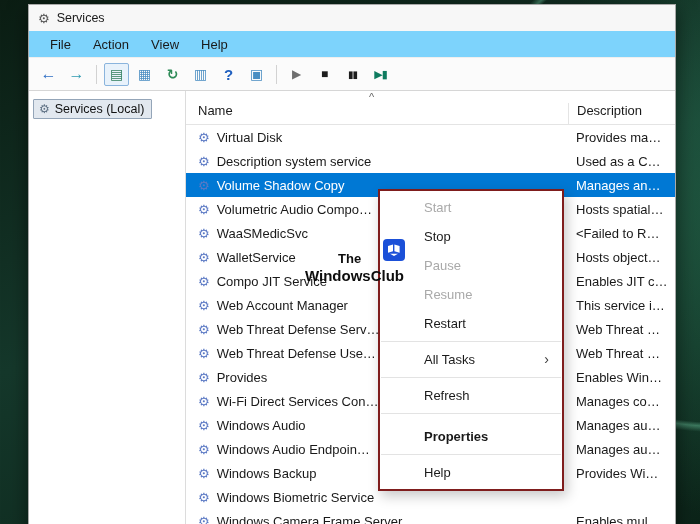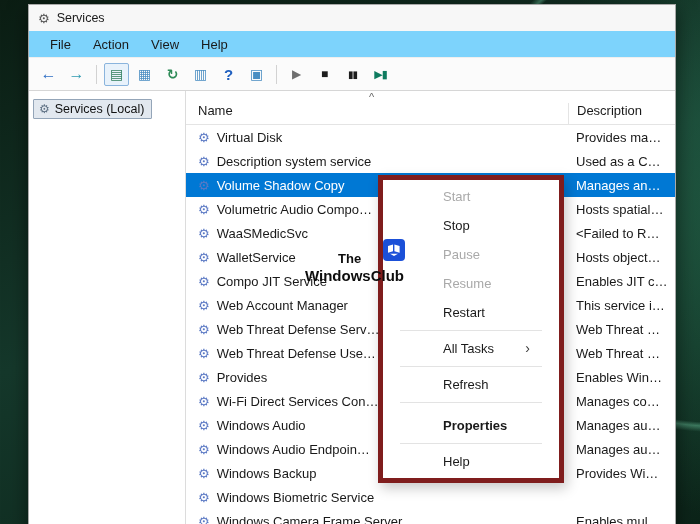--- a/index.html
+++ b/index.html
@@ -65,22 +65,22 @@
 
   .rows { flex: 1; overflow: hidden; }
   .svc-row { height: 24px; display: flex; align-items: center; font-size: 13px; color: #191919; }
   .svc-row.selected { background: var(--selection, #0078d4); color: #fff; }
   .cell.name { width: 382px; display: flex; align-items: center; gap: 7px; padding-left: 12px; white-space: nowrap; overflow: hidden; flex: 0 0 auto; }
   .cell.desc { flex: 1; padding-left: 8px; white-space: nowrap; overflow: hidden; }
   .gear { font-size: 13px; color: #5b79c4; flex: 0 0 auto; line-height: 1; }
 
   
   .context-menu {
-    position: absolute; left: 378px; top: 175px; width: 186px; z-index: 40;
-    background: #fff; border: 5px solid #7f1d1d; padding: 2px 16px;
+    position: absolute; left: 378px; top: 189px; width: 186px; z-index: 40;
+    background: #fff; border: 2px solid #7f1d1d; padding: 2px 0;
     box-shadow: 3px 5px 12px rgba(0,0,0,.22); font-size: 13px;
   }
   .menu-item { height: 29px; line-height: 29px; padding-left: 44px; color: #1a1a1a; position: relative; white-space: nowrap; }
   .menu-item.disabled { color: #a9a9a9; }
   .menu-item.bold { font-weight: bold; margin-top: 8px; }
   .menu-sep { height: 1px; background: #e3e3e3; margin: 3px 1px; }
   .submenu-arrow { position: absolute; right: 13px; top: 0; color: #3c3c3c; font-size: 14px; }
 
   
   .watermark { position: absolute; left: 305px; top: 239px; width: 110px; height: 48px; z-index: 60; pointer-events: none; }

